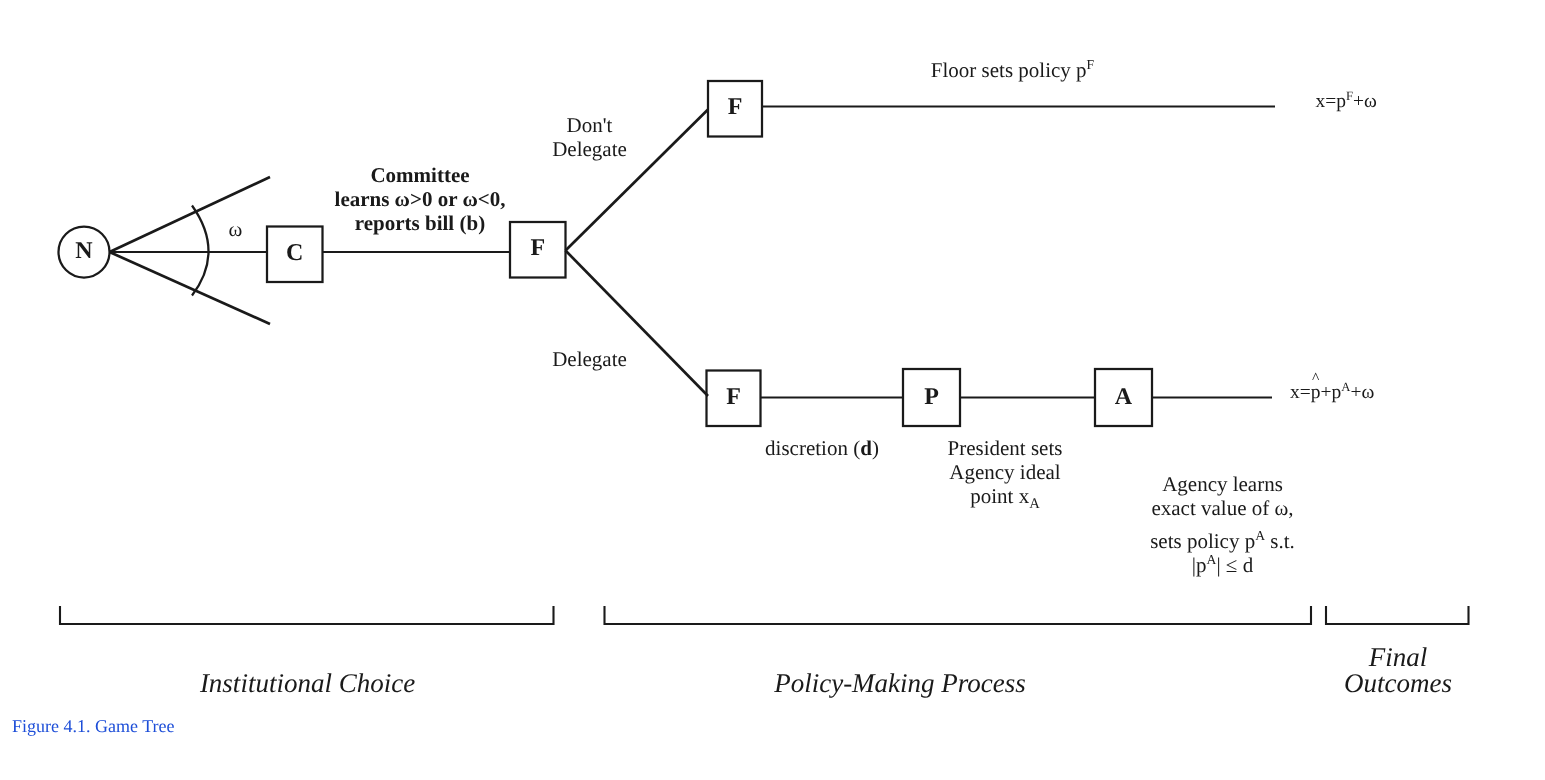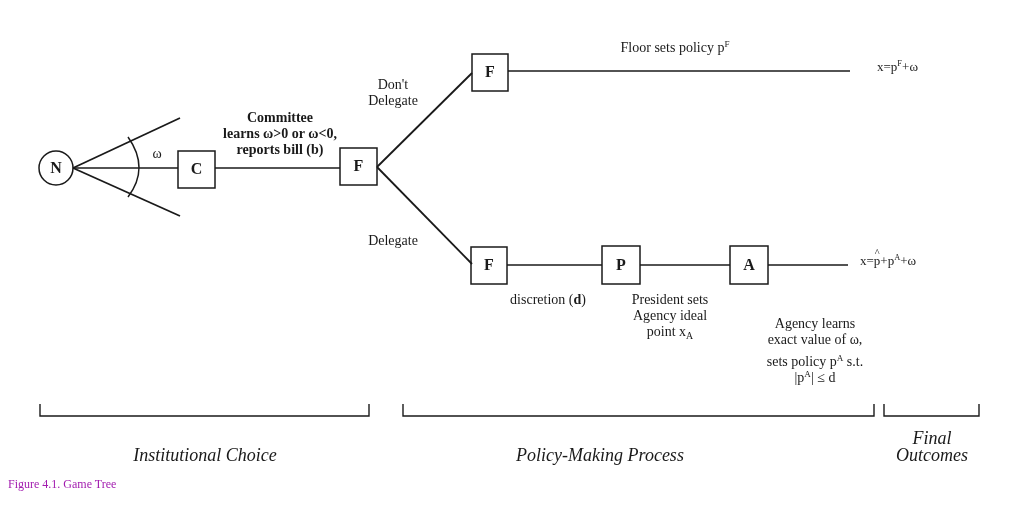--- a/index.html
+++ b/index.html
@@ -3,21 +3,21 @@
 <meta charset="utf-8">
 <style>
   html, body { margin: 0; padding: 0; background: #ffffff; }
   body { width: 1030px; height: 520px; position: relative; overflow: hidden;
          font-family: "Liberation Serif", "DejaVu Serif", serif; color: #1a1a1a; }
   svg#tree { position: absolute; left: 0; top: 0; }
   .lbl { position: absolute; font-size: 14px; line-height: 16px; text-align: center; white-space: nowrap; }
   .node-letter { font-weight: bold; font-size: 16px; }
   .outcome { position: absolute; font-size: 13px; white-space: nowrap; }
   .phase { position: absolute; font-style: italic; font-size: 18px; line-height: 17px; text-align: center; white-space: nowrap; }
-  .caption { position: absolute; font-size: 12px; color: #a21caf; white-space: nowrap; }
+  .caption { position: absolute; font-size: 12px; color: #1d4ed8; white-space: nowrap; }
   sup { font-size: 0.65em; vertical-align: 0.55em; line-height: 0; }
   sub { font-size: 0.7em; vertical-align: -0.35em; line-height: 0; }
   .hat { position: relative; display: inline-block; }
   .hat::before { content: "^"; position: absolute; left: 50%; transform: translateX(-50%); top: -0.55em; font-size: 0.8em; }
   .bold { font-weight: bold; }
 </style>
 </head>
 <body>
 
 <svg id="tree" width="1030" height="520">

